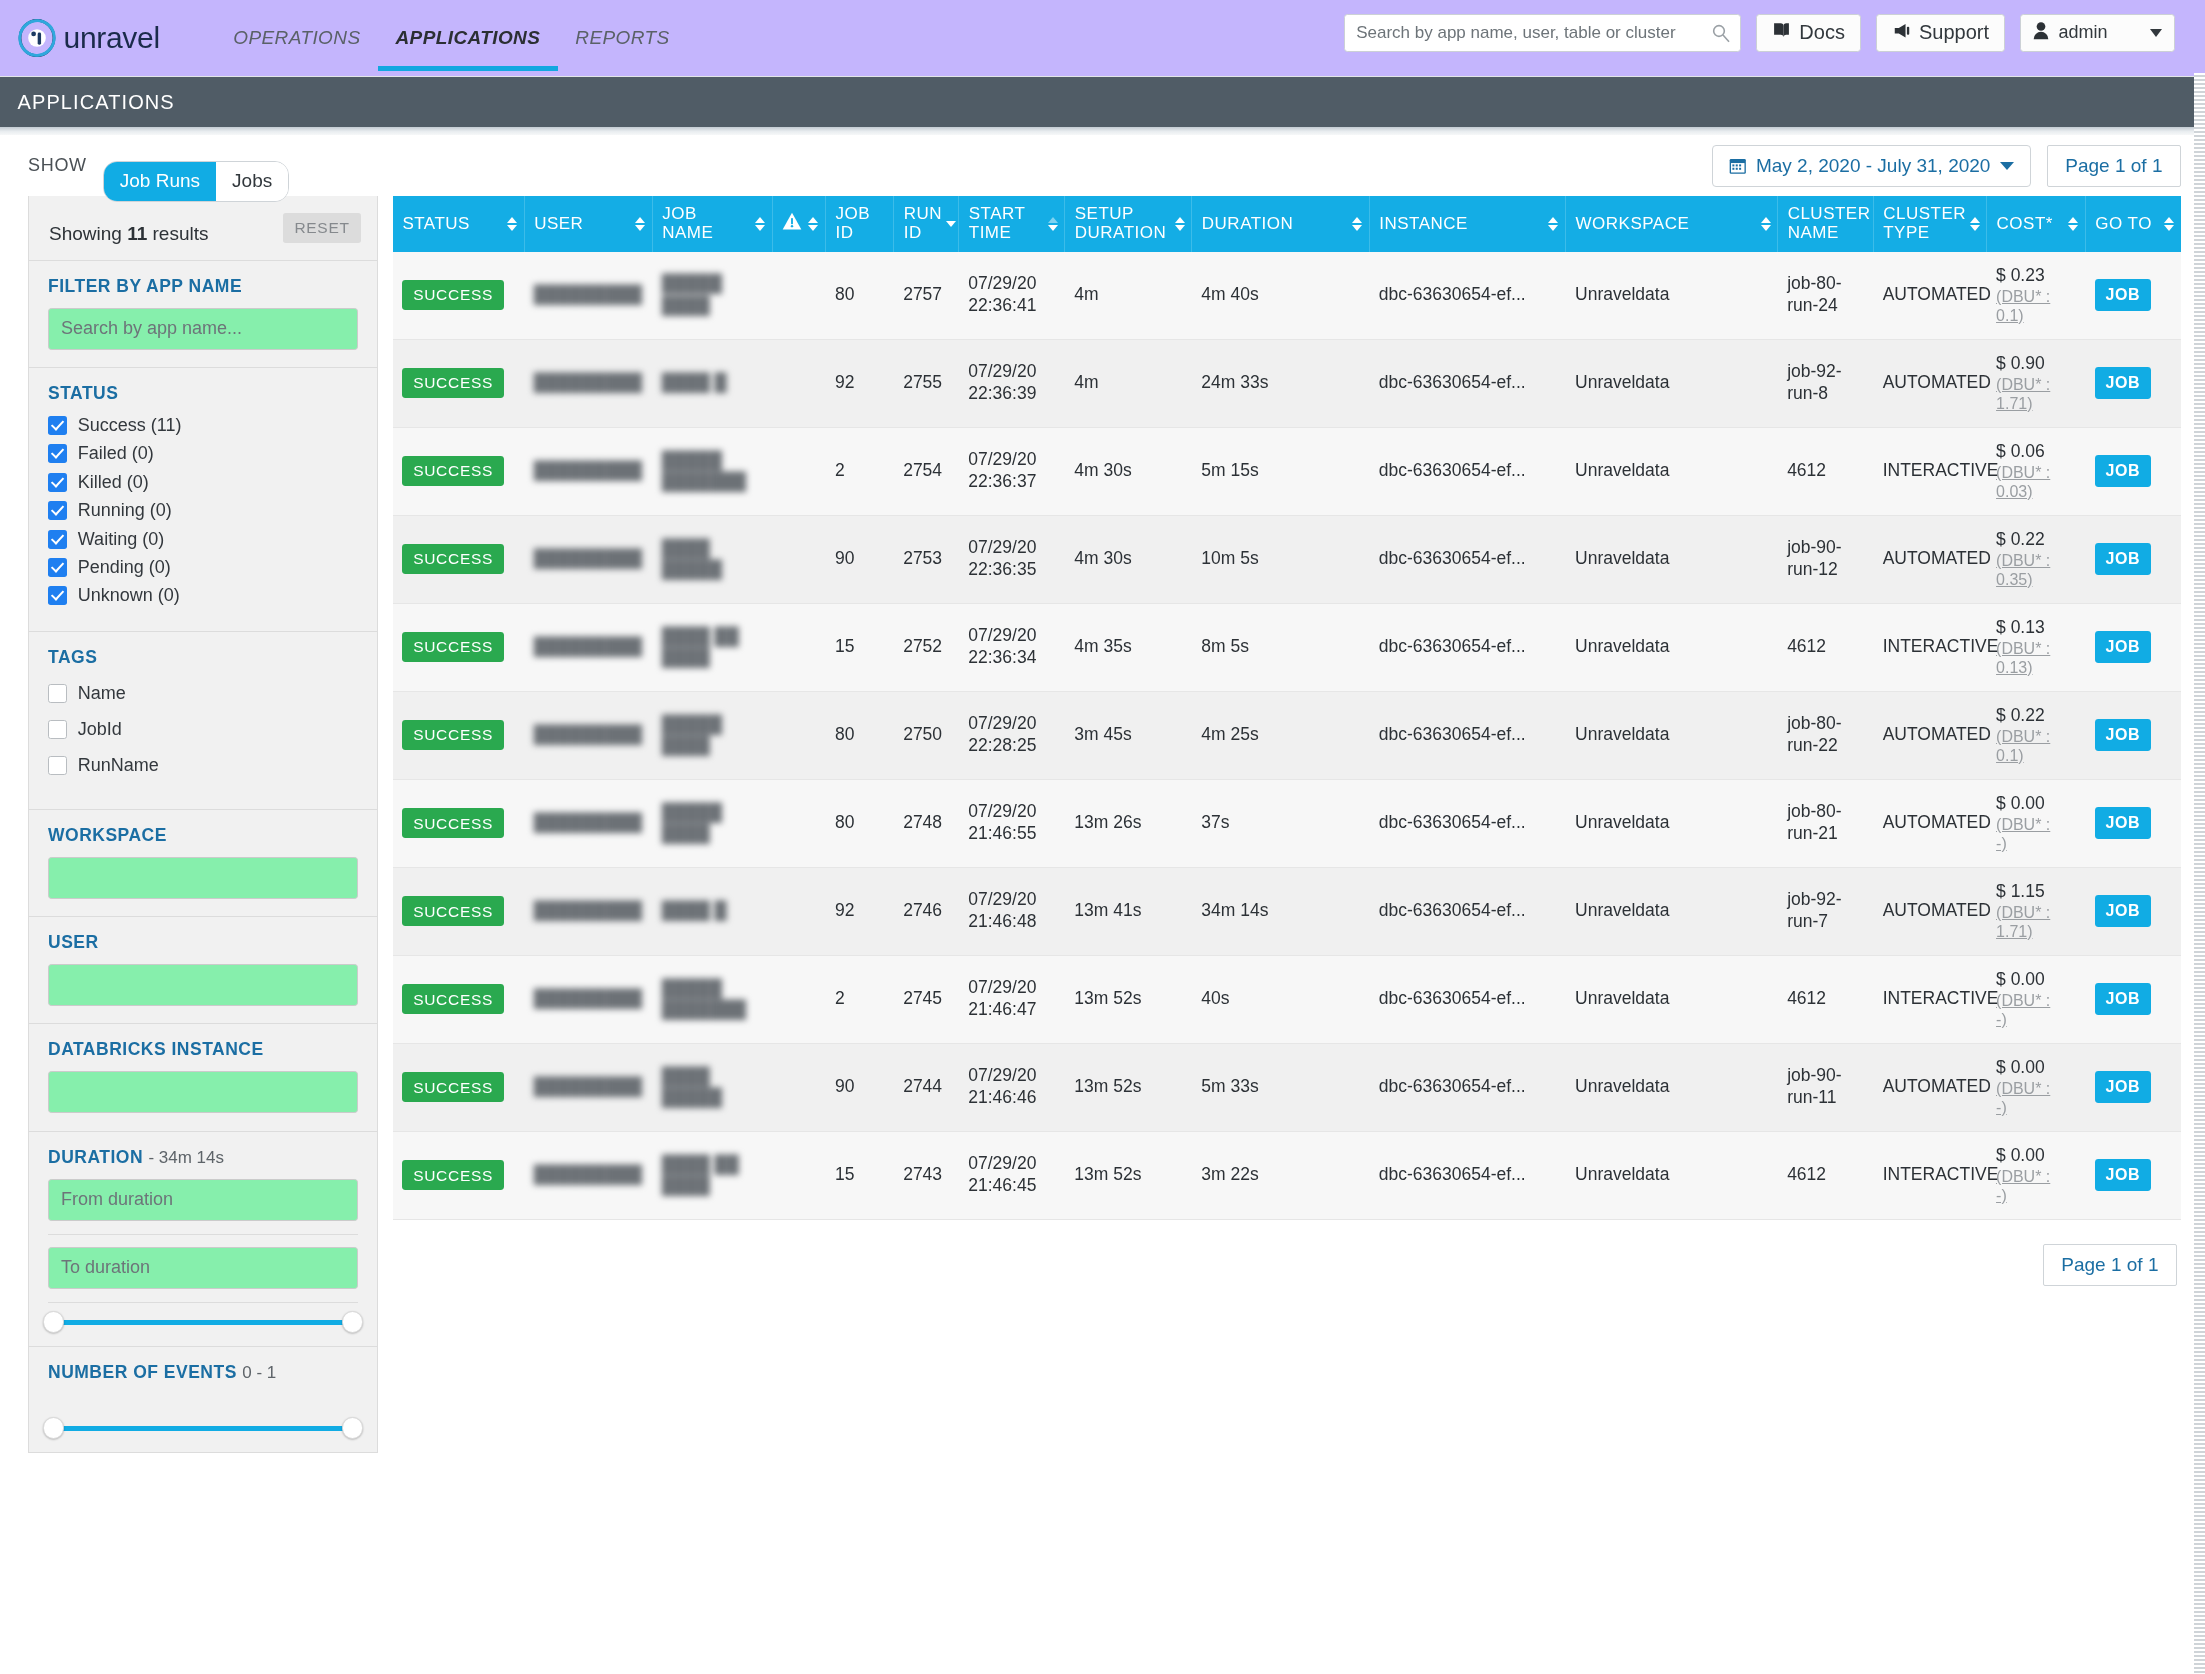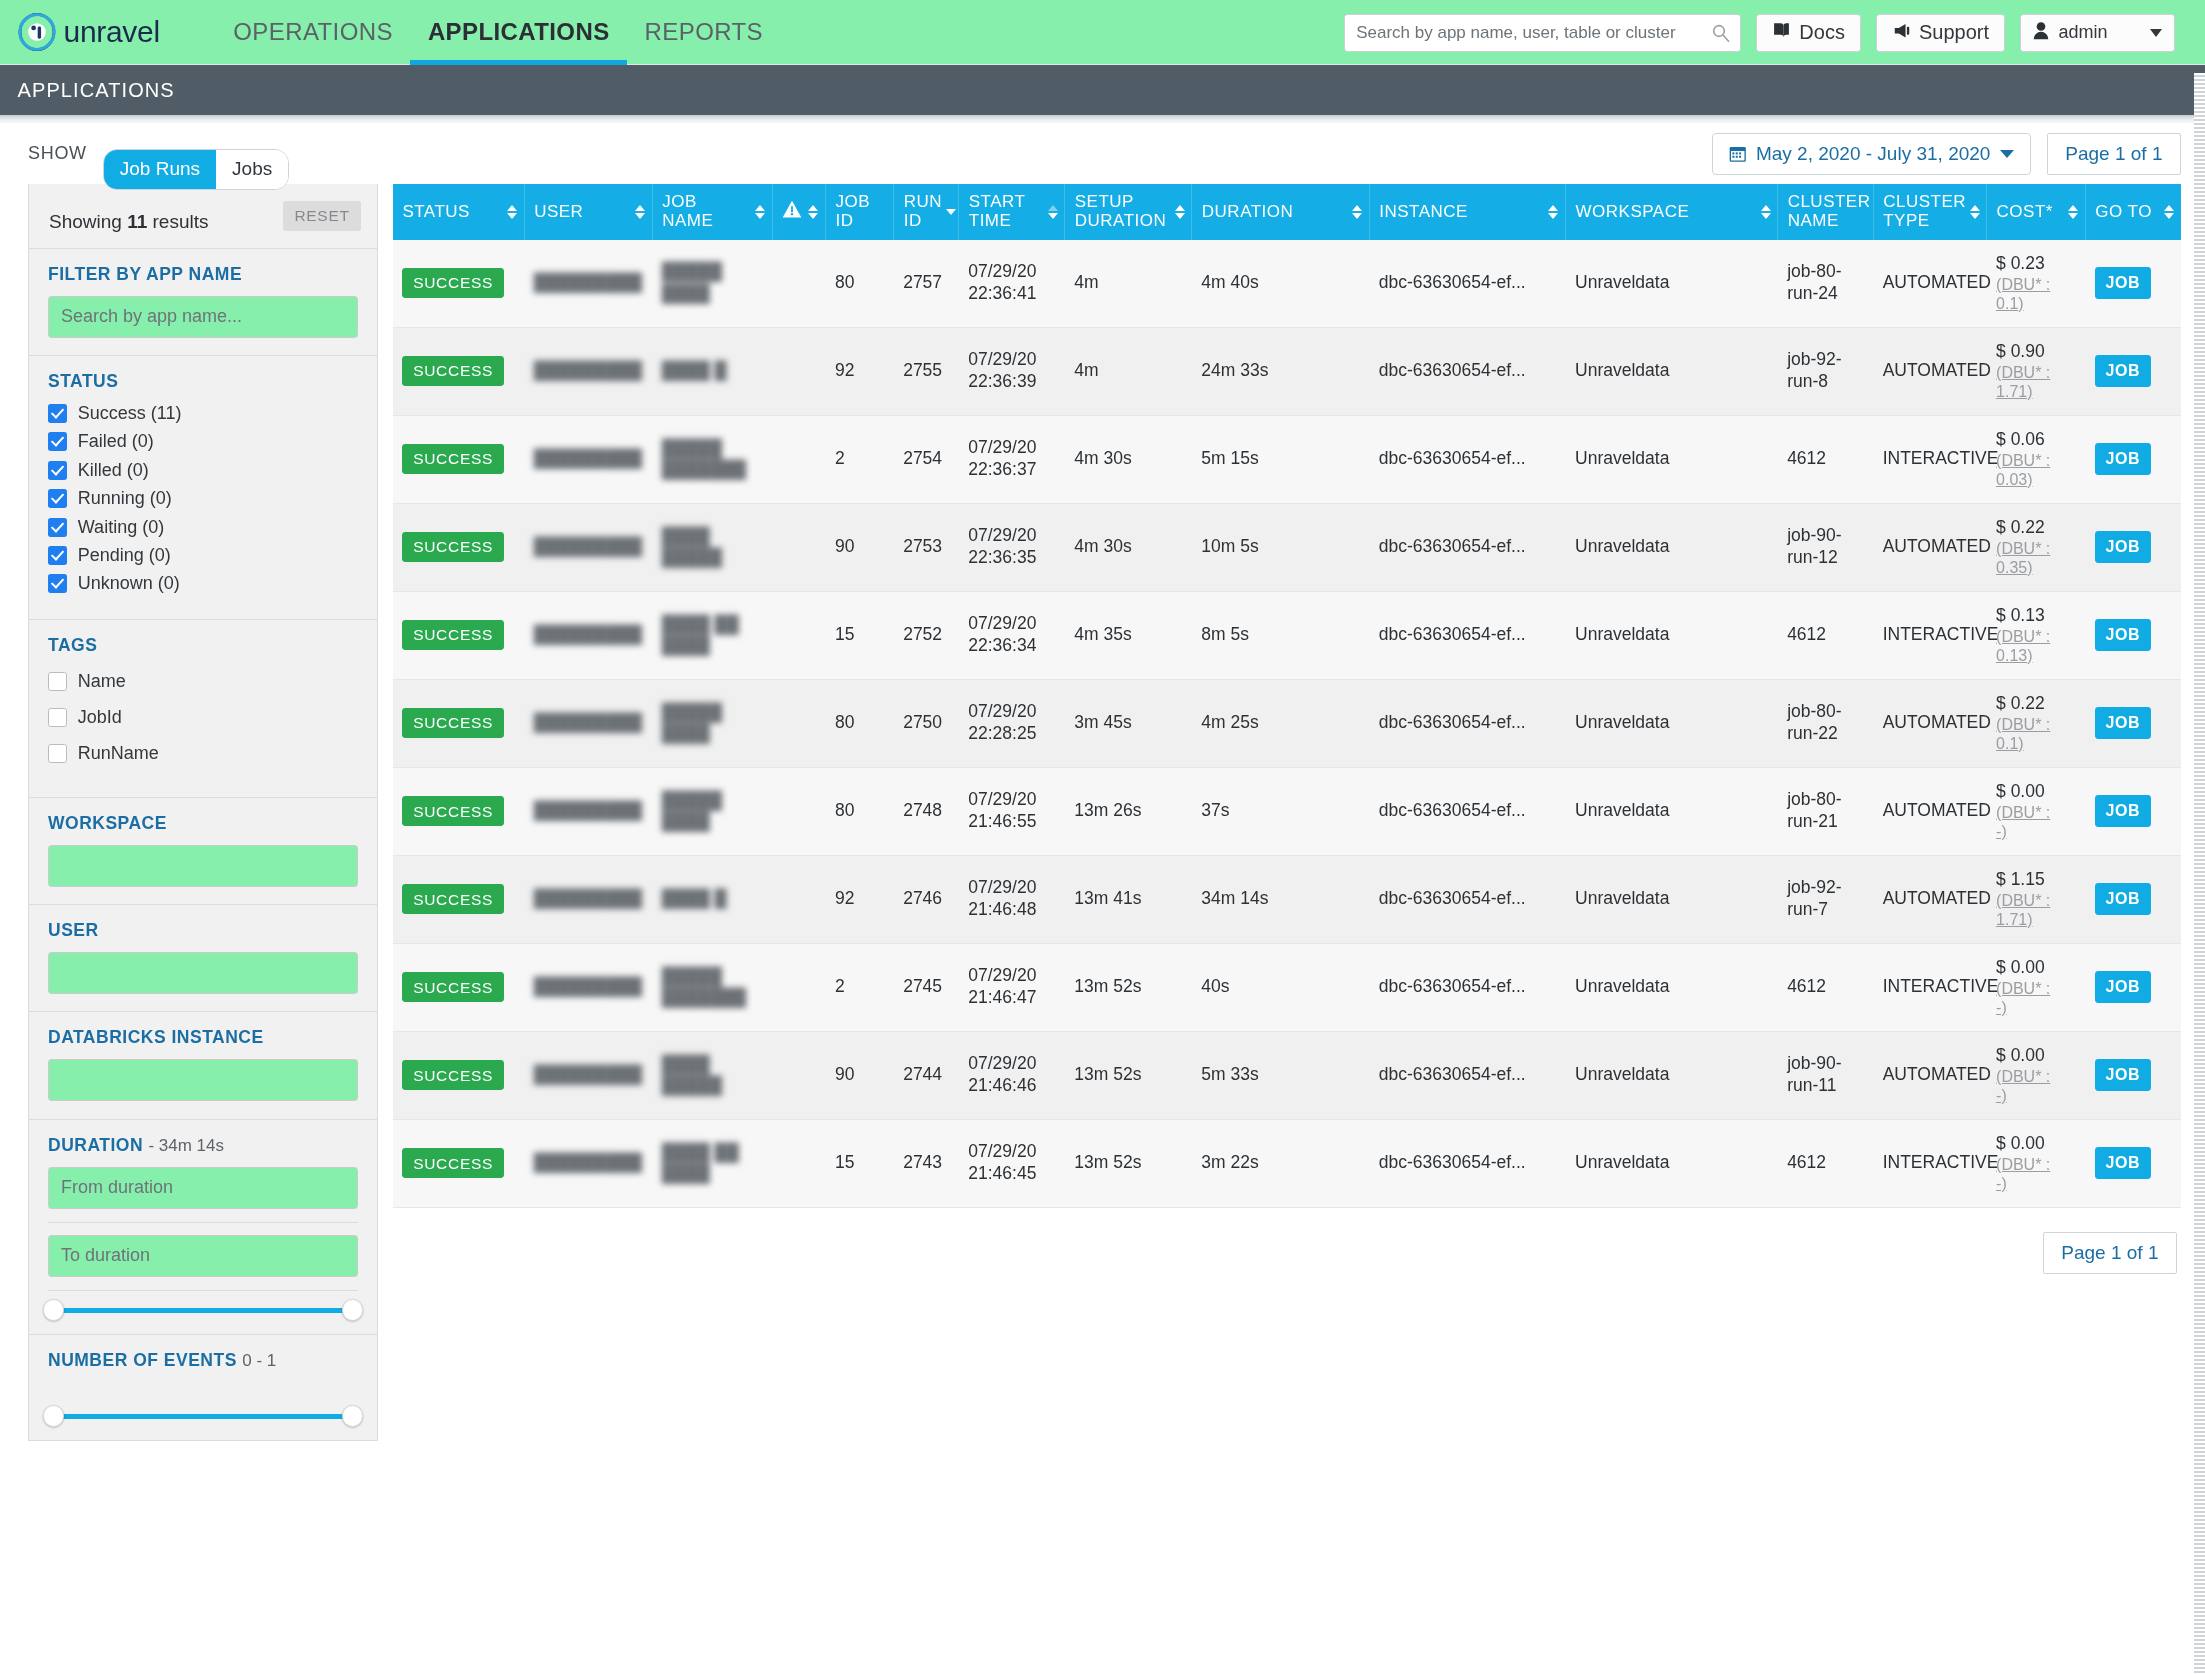--- a/index.html
+++ b/index.html
@@ -5,41 +5,42 @@
   * { box-sizing: border-box; margin: 0; padding: 0; }
   html, body {
     width: 2205px; height: 1674px;
     background: #ffffff;
     font-family: "Liberation Sans", sans-serif;
     overflow: hidden;
   }
 
   
   .topbar {
-    height: 65px;
-    background: #86efac;
+    height: 77px;
+    background: #c4b5fd;
     display: flex;
     align-items: center;
     border-bottom: 0.7px solid #e3e6e8;
     position: relative;
     text-align: center;
   }
   .logo-wrap { display: flex; align-items: center; margin-left: 17.5px; }
   .logo-mark { width: 38px; height: 38px; position: relative; }
   .logo-text {
     font-size: 30px; color: #1b2b4b; letter-spacing: -0.3px;
     margin-left: 8px; font-weight: 400;
   }
   .mainnav { display: flex; align-items: stretch; height: 65px; margin-left: 56px; }
   .navitem {
     display: flex; align-items: center;
     padding: 0 17.5px;
-    font-size: 24px; letter-spacing: 0.4px;
+    font-size: 19px; letter-spacing: 0.4px;
     color: #5a6167; height: 65px; position: relative;
     cursor: pointer;
+    font-style: italic;
   }
   .navitem.active { color: #2b2f33; font-weight: bold; }
   .navitem.active:after {
     content: ""; position: absolute; left: 0; right: 0; bottom: 0;
     height: 4.7px; background: #12a7e0;
   }
   .top-right {
     position: absolute; right: 30px; top: 0; height: 65px;
     display: flex; align-items: center; gap: 15px;
   }

